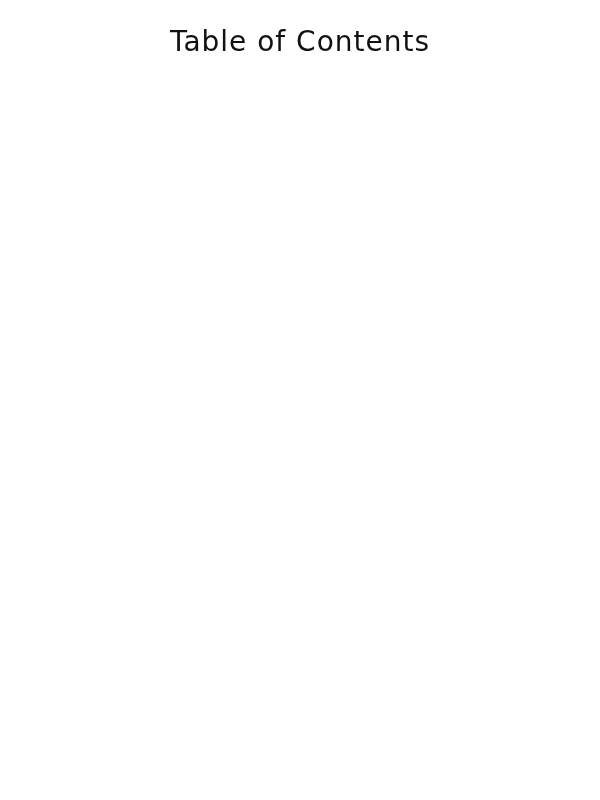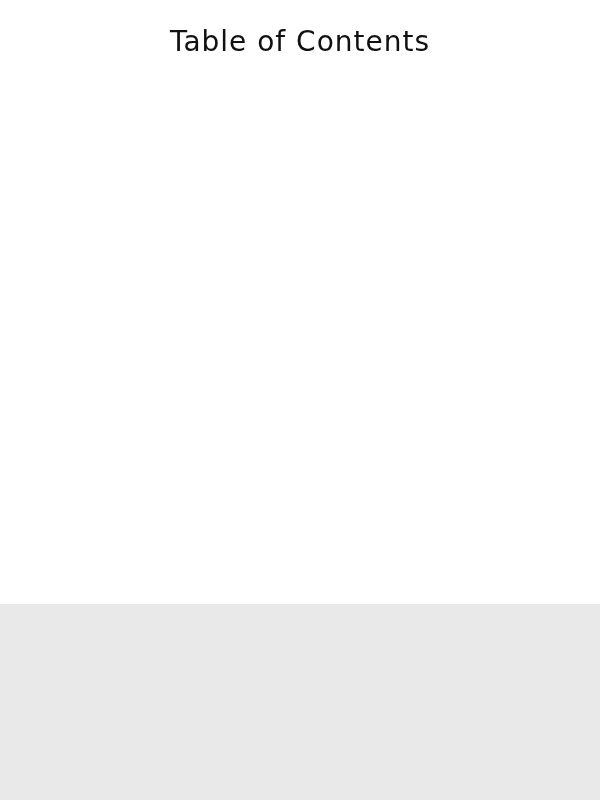--- a/index.html
+++ b/index.html
@@ -1,18 +1,18 @@
 <!DOCTYPE html>
 <html><head>
 <meta charset="utf-8">
 <style>
   html,body{margin:0;padding:0;background:#e9e9e9;}
   .page{
     position:relative;
-    width:600px;height:604px;
+    width:600px;height:800px;
     margin:0 auto;
     background:#ffffff;
     color:#1c1c1c;
     font-family:"Liberation Serif", serif;
     overflow:hidden;
     box-sizing:border-box;
     padding-top:26px;
   }
   .title{
     margin:0 0 8px 0;

